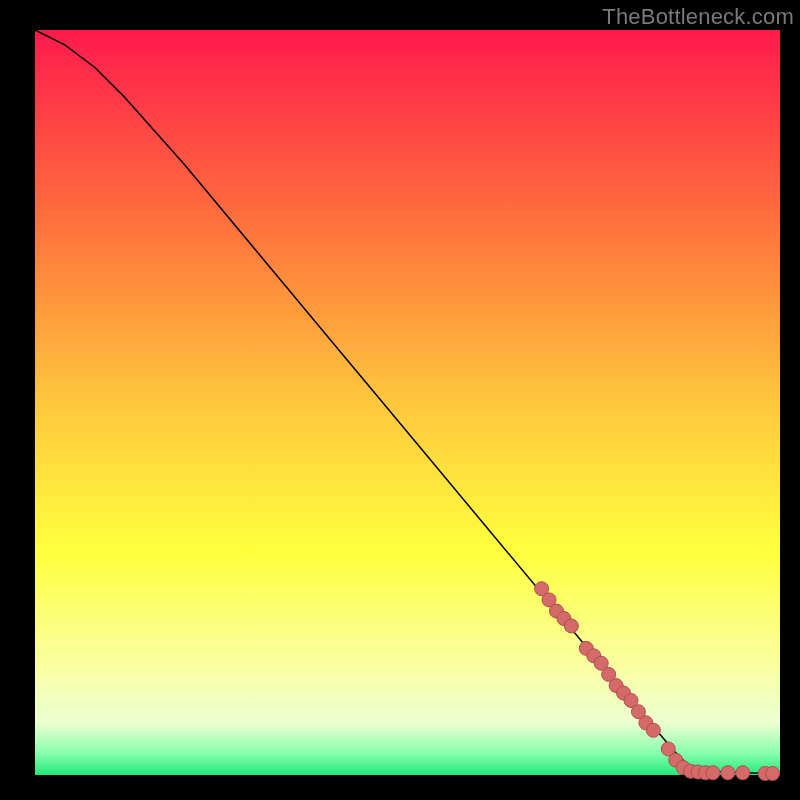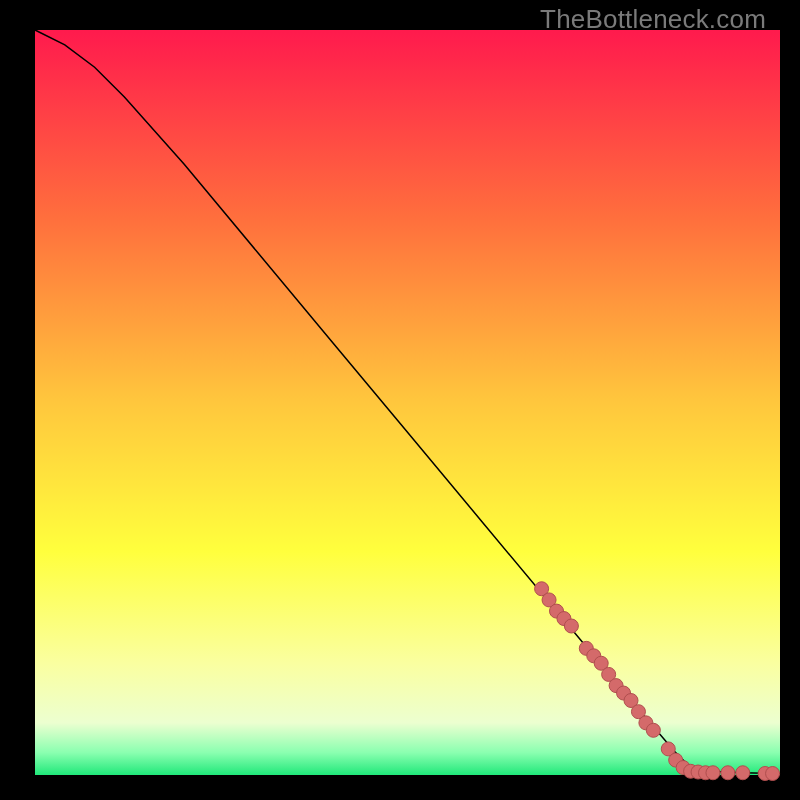--- a/index.html
+++ b/index.html
@@ -12,23 +12,23 @@
     overflow: hidden;
   }
   .frame {
     position: relative;
     width: 800px;
     height: 800px;
   }
   .watermark {
     position: absolute;
     top: 4px;
-    right: 34px;
+    right: 6px;
     color: #7a7a7a;
-    font-size: 26px;
+    font-size: 22px;
     letter-spacing: 0.2px;
     font-weight: 400;
     z-index: 30;
     user-select: none;
   }
   svg.chart {
     position: absolute;
     top: 0;
     left: 0;
     display: block;

